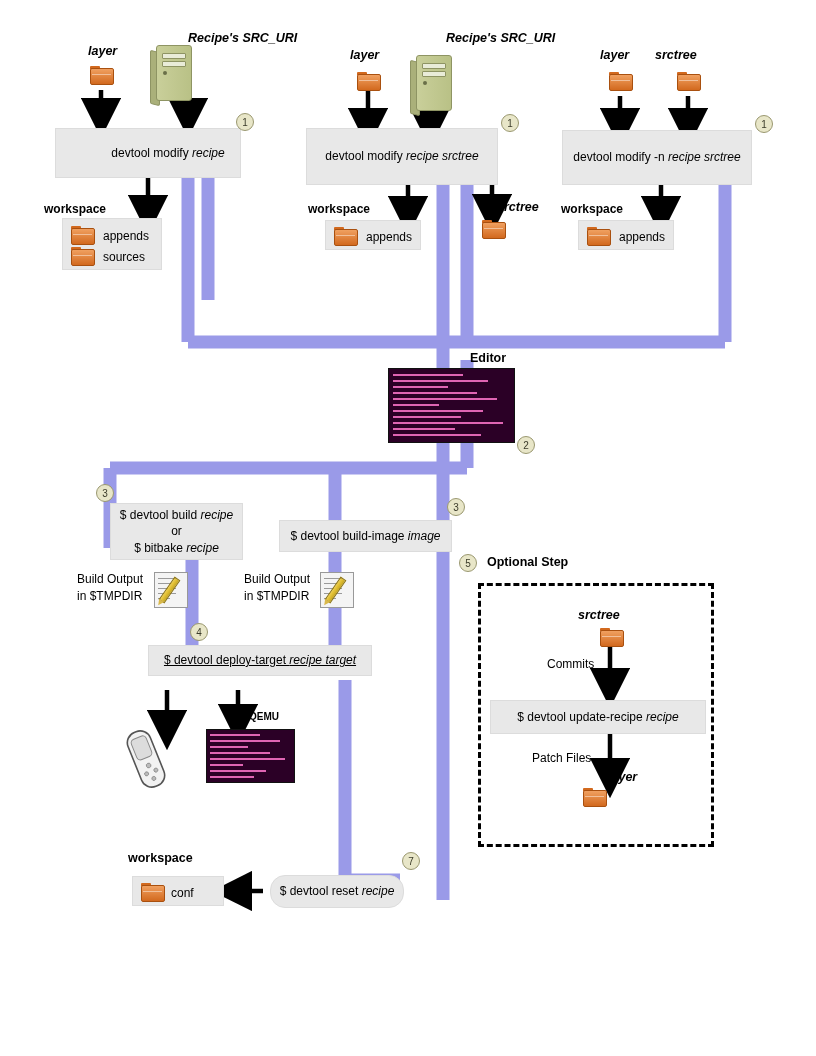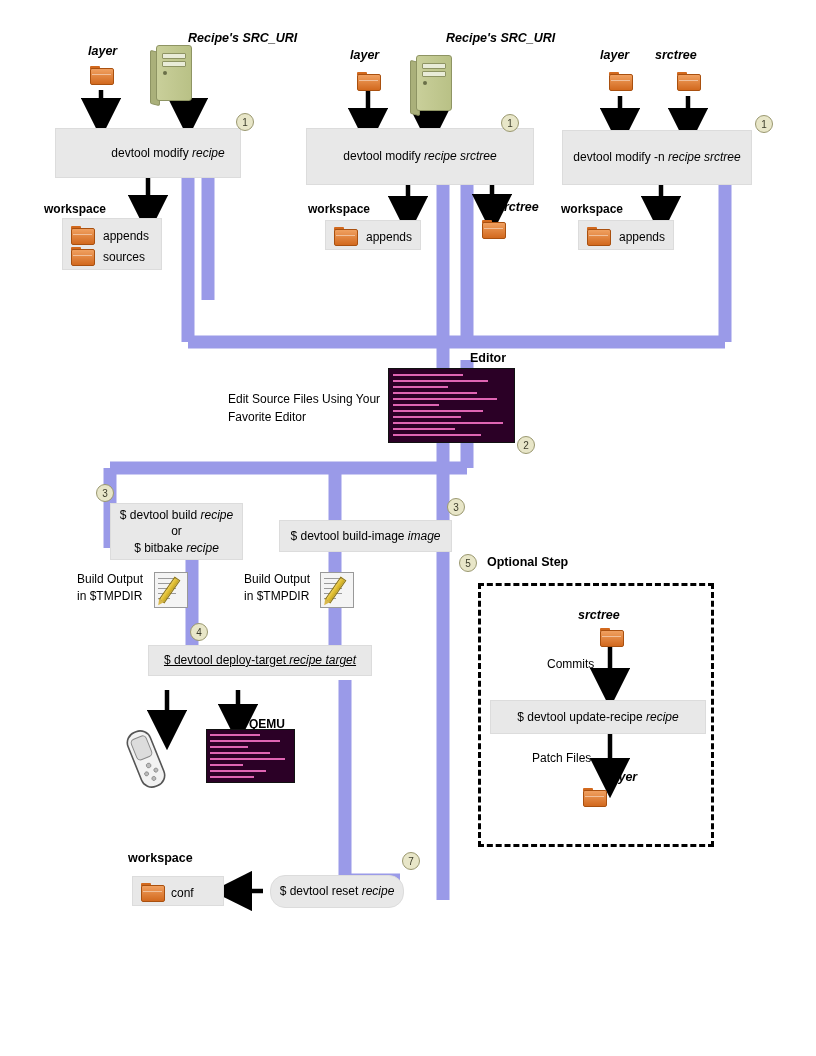--- a/index.html
+++ b/index.html
@@ -242,21 +242,21 @@
     </div>
   <div class="abs title-ital" style="left:446px;top:31px;">Recipe's SRC_URI</div>
   <div class="server" style="left:410px;top:55px;">
     <div class="side"></div>
       <div class="tower"></div>
     <div class="disc"></div>
       <div class="disc2"></div>
       <div class="light"></div>
   </div>
 
-  <div class="panel abs" style="left:306px;top:128px;width:228px;height:57px;">
+  <div class="panel abs" style="left:306px;top:128px;width:192px;height:57px;">
     <div class="cmdbox" style="width:100%;height:100%;background:transparent;border:0;">
       <span><span>devtool modify </span><i>recipe srctree</i></span>
     </div>
   </div>
   <div class="step" style="left:501px;top:114px;">1</div>
 
   <div class="abs lbl lbl-bold" style="left:308px;top:202px;">workspace</div>
   <div class="panel abs" style="left:325px;top:220px;width:96px;height:30px;">
     <div class="folder" style="left:8px;top:6px;">
         <div class="tab"></div>
@@ -305,24 +305,20 @@
     <div class="row" style="left:4px;top:17px;width:55px;"></div>
     <div class="row" style="left:4px;top:23px;width:84px;"></div>
     <div class="row" style="left:4px;top:29px;width:104px;"></div>
     <div class="row" style="left:4px;top:35px;width:46px;"></div>
     <div class="row" style="left:4px;top:41px;width:90px;"></div>
     <div class="row" style="left:4px;top:47px;width:68px;"></div>
     <div class="row" style="left:4px;top:53px;width:110px;"></div>
     <div class="row" style="left:4px;top:59px;width:62px;"></div>
     <div class="row" style="left:4px;top:65px;width:88px;"></div>
   </div>
-  <div class="abs lbl" style="left:228px;top:390px;width:160px;line-height:1.5;">
-    <div>Edit Source Files Using Your</div>
-    <div>Favorite Editor</div>
-  </div>
   <div class="step" style="left:517px;top:436px;">2</div>
 
   <div class="step" style="left:96px;top:484px;">3</div>
   <div class="panel abs" style="left:110px;top:503px;width:133px;height:57px;">
     <div class="cmdbox" style="width:100%;height:100%;background:transparent;border:0;flex-direction:column;">
       <div><span>$ devtool build </span><i>recipe</i></div>
       <div>or</div>
       <div><span>$ bitbake </span><i>recipe</i></div>
     </div>
   </div>
@@ -373,21 +369,21 @@
     <g transform="rotate(-22 28 31)">
       <rect x="16" y="2" width="24" height="58" rx="11" fill="#f2f2f2" stroke="#555" stroke-width="1.6"></rect>
       <rect x="20" y="8" width="16" height="22" rx="4" fill="#dcdcdc" stroke="#888" stroke-width="1"></rect>
       <circle cx="28" cy="38" r="2.3" fill="#bbb" stroke="#888" stroke-width=".8"></circle>
       <circle cx="23" cy="45" r="2.0" fill="#bbb" stroke="#888" stroke-width=".8"></circle>
       <circle cx="33" cy="45" r="2.0" fill="#bbb" stroke="#888" stroke-width=".8"></circle>
       <circle cx="28" cy="52" r="2.0" fill="#bbb" stroke="#888" stroke-width=".8"></circle>
     </g>
   </svg>
 
-  <div class="abs lbl lbl-bold" style="left:249px;top:711px;font-size:12px;margin-top:6px;">QEMU</div>
+  <div class="abs lbl lbl-bold" style="left:249px;top:711px;font-size:10px;">QEMU</div>
   <div class="term" style="left:206px;top:729px;width:87px;height:52px;">
     <div class="row" style="left:3px;top:4px;width:50px;"></div>
     <div class="row" style="left:3px;top:10px;width:70px;"></div>
     <div class="row" style="left:3px;top:16px;width:38px;"></div>
     <div class="row" style="left:3px;top:22px;width:60px;"></div>
     <div class="row" style="left:3px;top:28px;width:75px;"></div>
     <div class="row" style="left:3px;top:34px;width:33px;"></div>
     <div class="row" style="left:3px;top:40px;width:56px;"></div>
     <div class="row" style="left:3px;top:46px;width:44px;"></div>
   </div>

